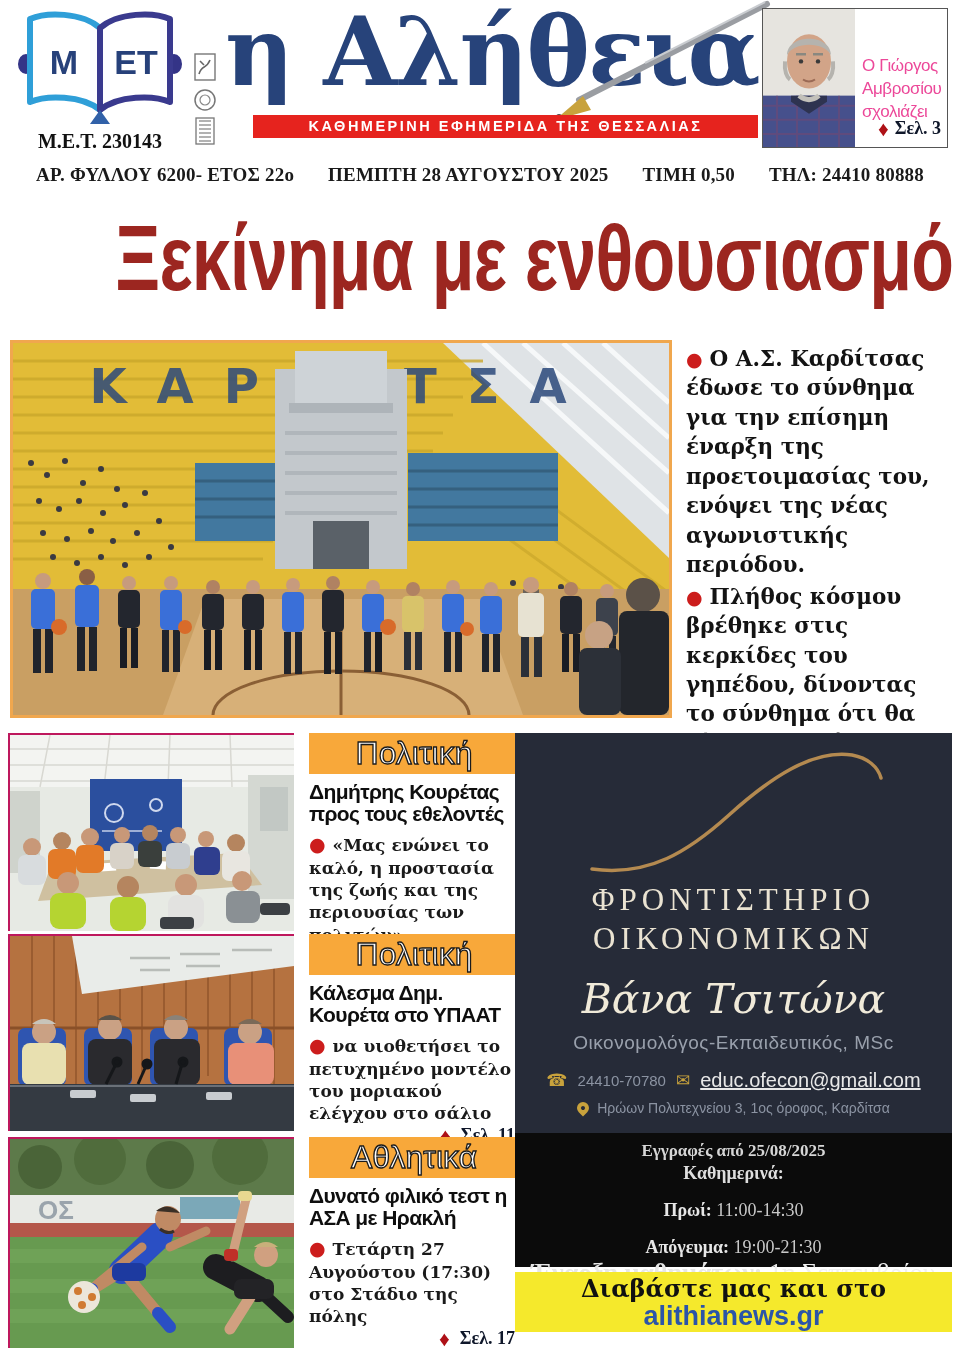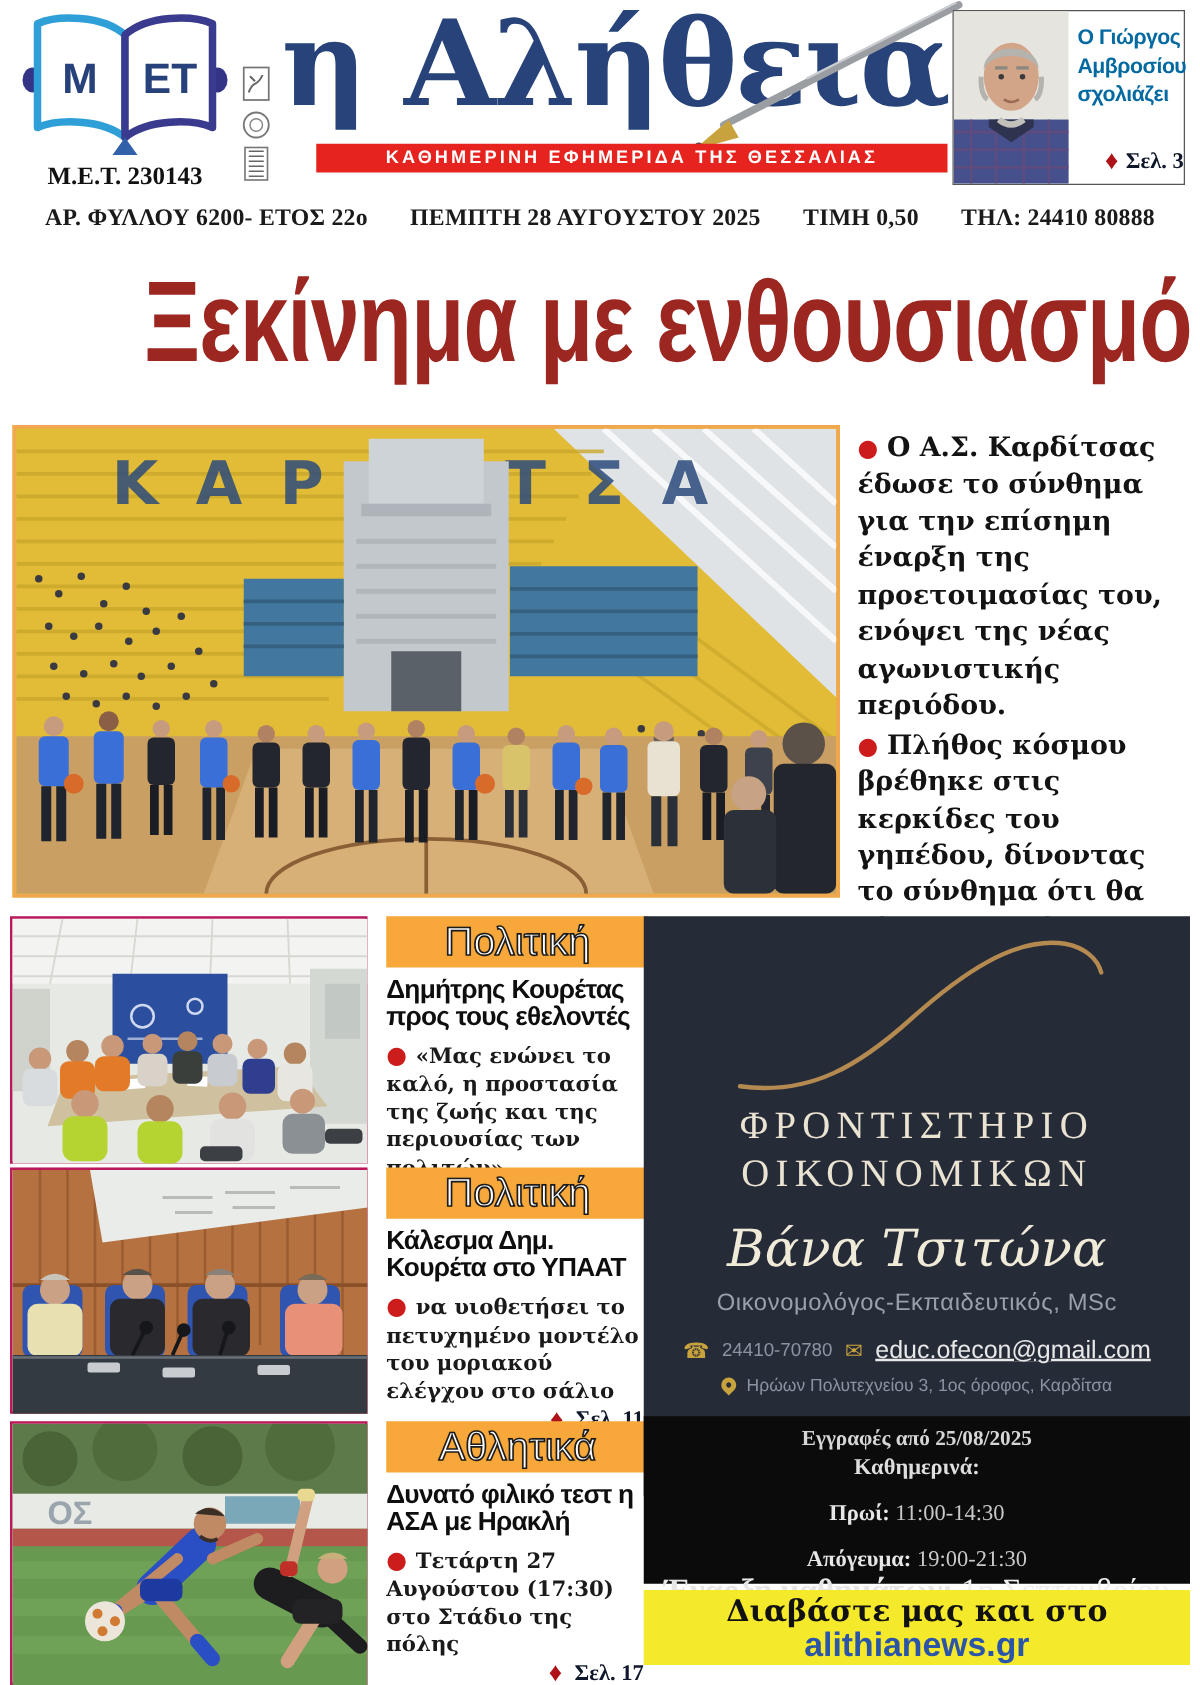--- a/index.html
+++ b/index.html
@@ -27,21 +27,21 @@
     text-align:center; line-height:23px;
   }
   .pen-overlay { position:absolute; left:270px; top:-4px; pointer-events:none; }
 
   .columnist-box {
     position:absolute; left:762px; top:8px; width:186px; height:140px;
     border:1.5px solid #555; background:#fff; display:flex;
   }
   .columnist-photo { width:92px; height:100%; flex:0 0 auto; }
   .columnist-right { position:relative; flex:1; padding:10px 4px 4px 7px; }
-  .columnist-name { font-weight:bold; font-size:17px; line-height:1.35; color:#0369a1; letter-spacing:-0.4px; }
+  .columnist-name { font-weight:normal; font-size:17px; line-height:1.35; color:#ec4899; letter-spacing:-0.4px;margin-top:36px; }
   .columnist-ref { position:absolute; right:6px; bottom:8px; display:flex; align-items:center; gap:6px; }
   .diamond { color:#ae1117; font-size:21px; line-height:1; }
   .pageref-text { font-family:"Liberation Serif", serif; font-weight:bold; font-size:18px; color:#0f172a; }
 
   
   .dateline {
     position:absolute; left:0; top:164px; width:960px; padding:0 36px;
     display:flex; justify-content:space-between; align-items:center;
     font-family:"Liberation Serif", serif; font-weight:bold; font-size:19px; color:#1a1a1a;
     letter-spacing:0.2px;

